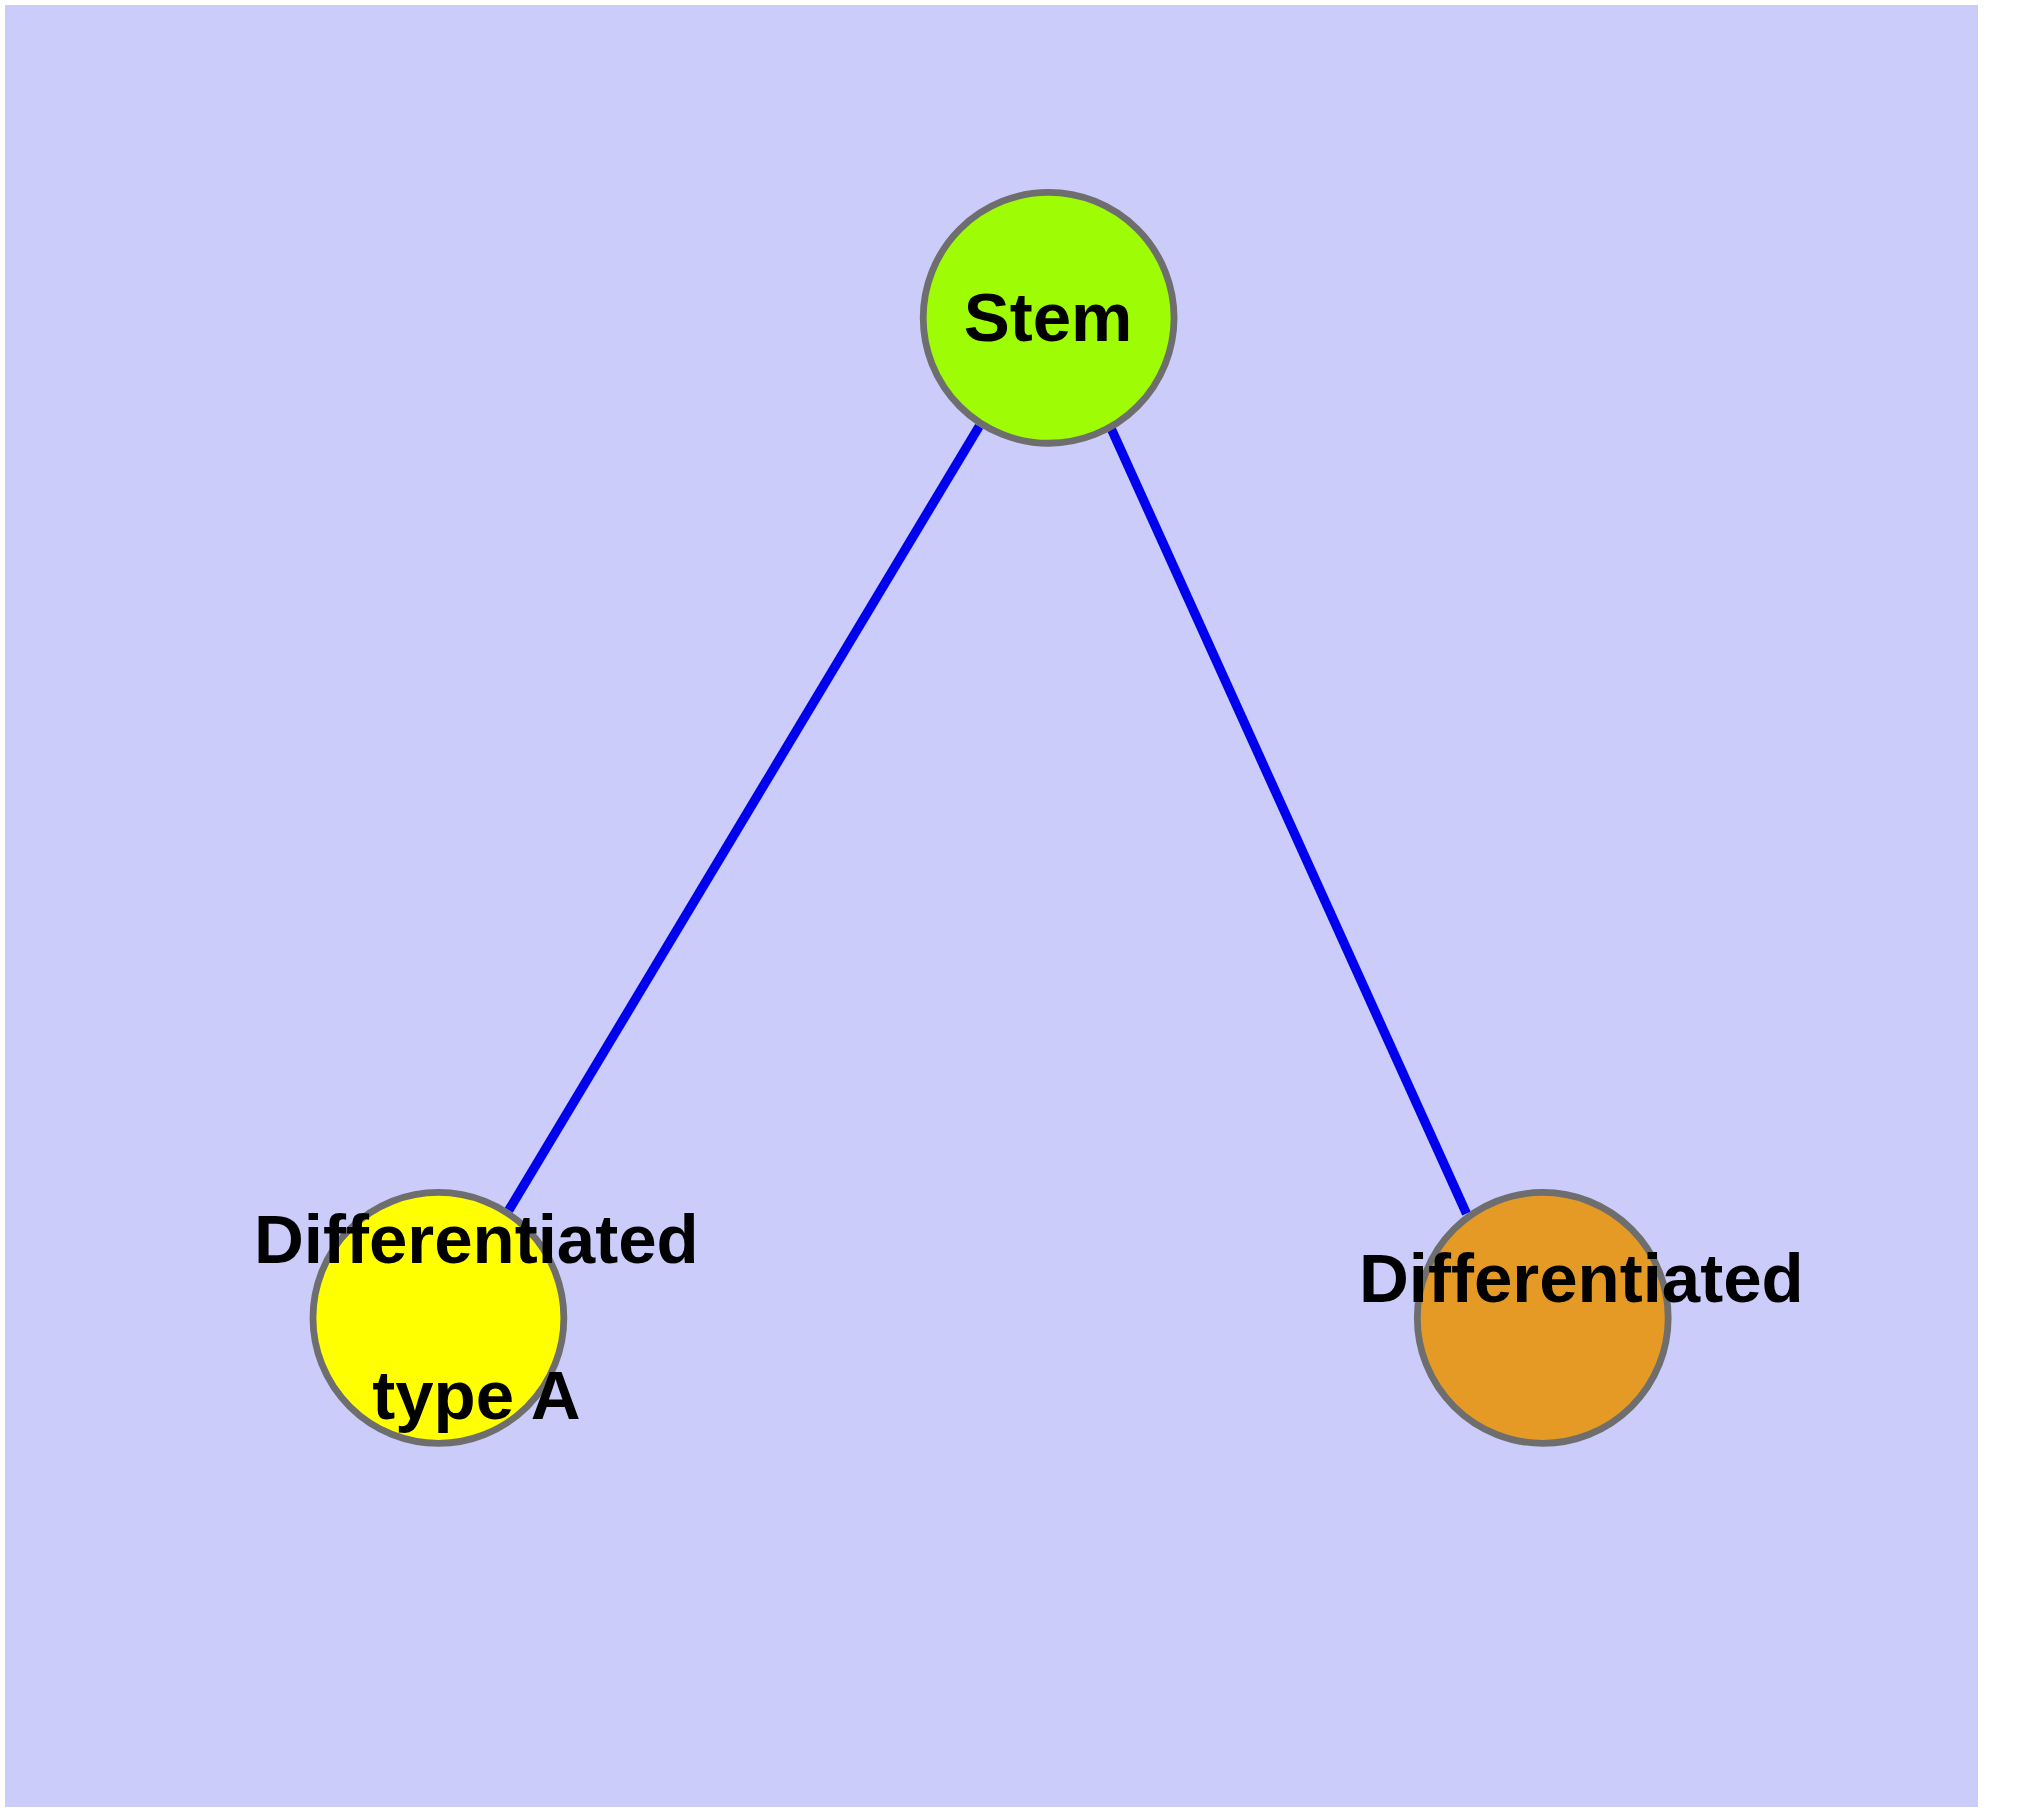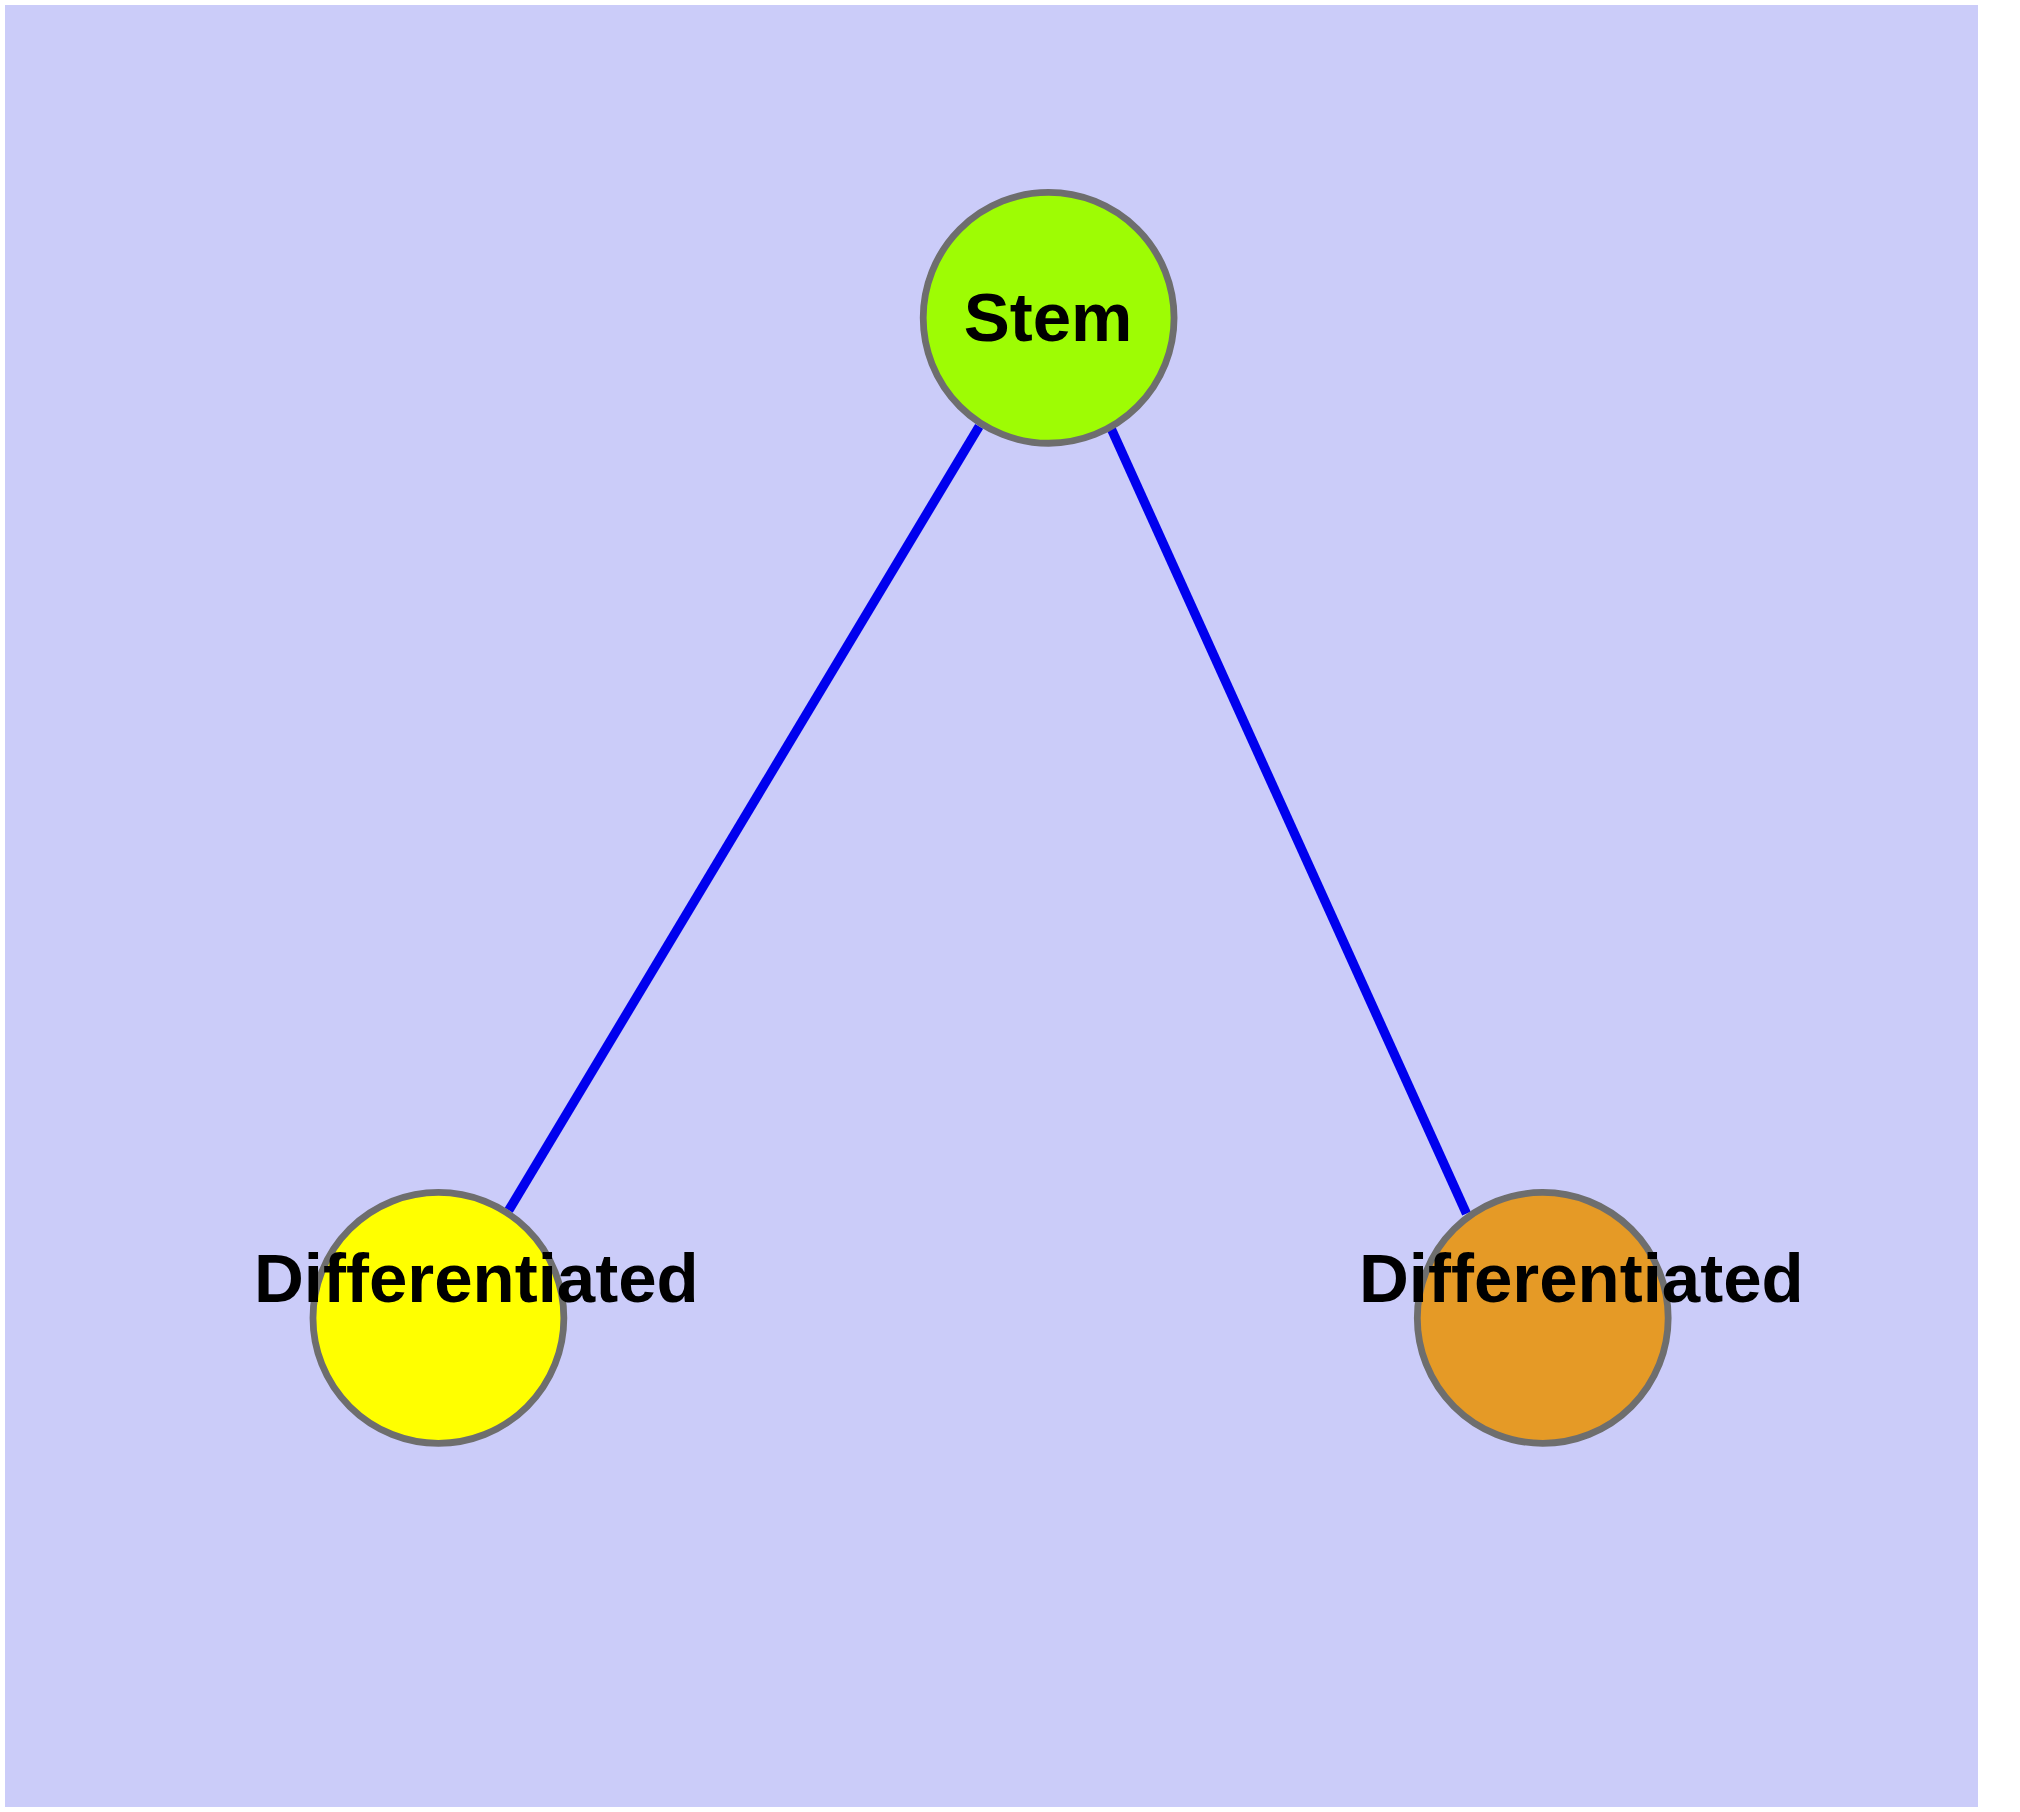--- a/index.html
+++ b/index.html
@@ -62,20 +62,21 @@
       <circle cx="517" cy="1555" r="148" fill="#ffff00" stroke="#6e6e6e" stroke-width="8"></circle>
       <circle cx="1820" cy="1555" r="148" fill="#e59a26" stroke="#6e6e6e" stroke-width="8"></circle>
     </g>
 
   </svg>
 
   <div class="node-label" style="left:1048px; top:318px;">Stem</div>
 
   <div class="node-label" style="left:438px; top:1318px;">
     <span>Differentiated</span><br>
+    <span>type A</span>
   </div>
 
   <div class="node-label" style="left:1543px; top:1318px;">
     <span>Differentiated</span><br>
   </div>
 
 </div>
 
 
 </body></html>

